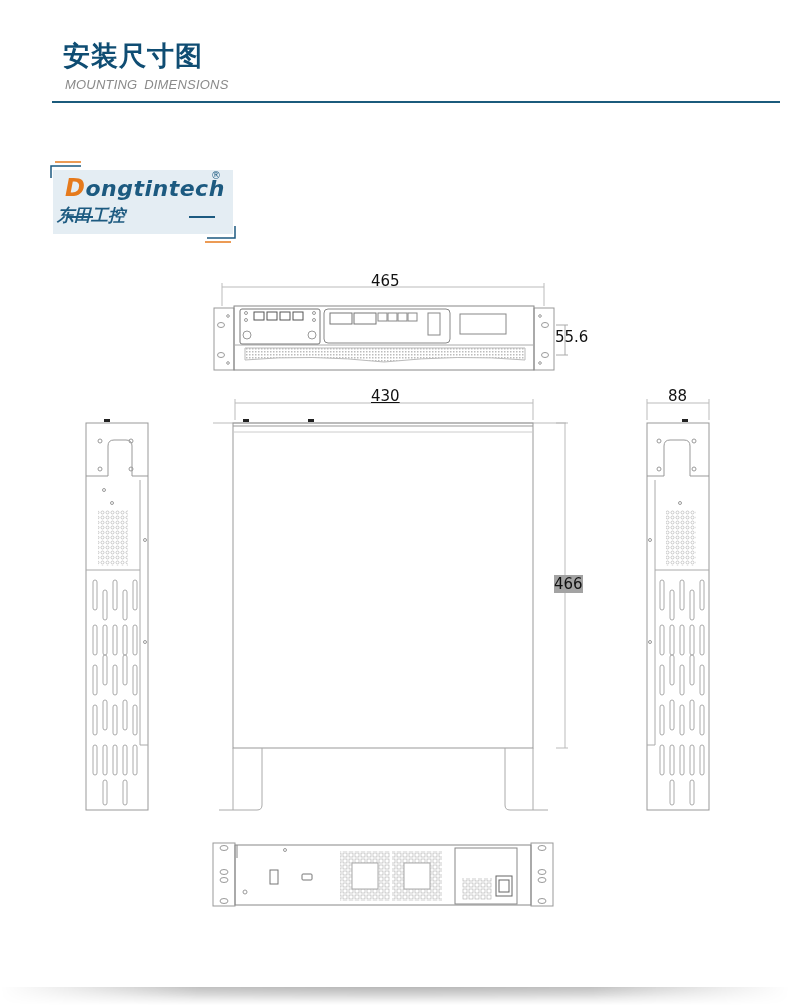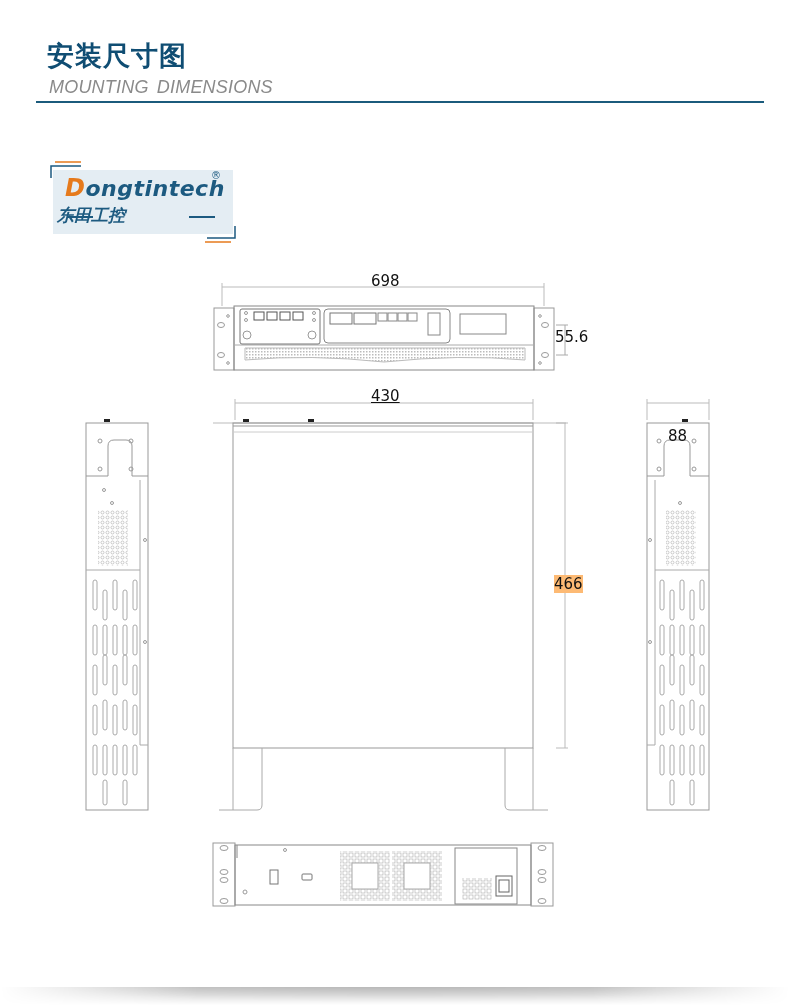--- a/index.html
+++ b/index.html
@@ -1,21 +1,21 @@
 <!DOCTYPE html>
 <html><head>
 <meta charset="utf-8">
 <style>
   * { margin: 0; padding: 0; box-sizing: border-box; }
   html, body { width: 790px; height: 1005px; background: #ffffff; overflow: hidden; }
   body { position: relative; font-family: "DejaVu Sans", sans-serif; }
 
-  .header { position: absolute; left: 0; top: 0; width: 674px; height: 110px; }
+  .header { position: absolute; left: 16px; top: 0; width: 674px; height: 110px; }
   .title-cn { position: absolute; left: 47px; top: 38px; font-size: 27px; font-weight: bold; color: #0f4d73; letter-spacing: 1px; font-family: "DejaVu Sans", sans-serif; }
-  .title-en { position: absolute; left: 49px; top: 77px; font-size: 18px; font-style: italic; color: #8a8a8a; letter-spacing: 0.2px; font-family: "Liberation Sans", sans-serif; word-spacing: 3px; }
+  .title-en { position: absolute; left: 49px; top: 77px; font-size: 13px; font-style: italic; color: #8a8a8a; letter-spacing: 0.2px; font-family: "Liberation Sans", sans-serif; word-spacing: 3px; }
   .header-rule { position: absolute; left: 36px; top: 101px; width: 728px; height: 2px; background: #1b5b7c; }
 
   .logo { position: absolute; left: 43px; top: 160px; width: 200px; height: 85px; }
   .logo-box { position: absolute; left: 10px; top: 10px; width: 180px; height: 64px; background: #e4edf3; }
   .logo-name { position: absolute; left: 22px; top: 14px; font-size: 22px; font-style: italic; font-weight: bold; color: #1c5a80; font-family: "DejaVu Sans", sans-serif; letter-spacing: 0.5px; }
   .logo-name .d { color: #e67a1c; font-size: 24px; }
   .logo-reg { position: absolute; left: 168px; top: 10px; font-size: 10px; color: #1c5a80; }
   .logo-cn { position: absolute; left: 14px; top: 44px; width: 160px; text-align: left; font-size: 17px; font-weight: bold; font-style: italic; color: #1c5a80; }
   .logo-cn-line { position: absolute; top: 56px; height: 2px; width: 26px; background: #1c5a80; }
   .corner { position: absolute; }
@@ -256,19 +256,19 @@
     <rect x="392" y="851" width="50" height="50" fill="url(#holesRear)" stroke="none"></rect>
     <rect x="404" y="863" width="26" height="26" fill="#fff" stroke="#aaa"></rect>
 
     <rect x="455" y="848" width="62" height="56" stroke="#888"></rect>
     <rect x="462" y="878" width="30" height="22" fill="url(#holesRear)" stroke="none"></rect>
     <rect x="496" y="876" width="16" height="20" stroke="#666"></rect>
     <rect x="499" y="880" width="10" height="12" stroke="#666"></rect>
   </g>
 </svg>
 
-<div class="dim-label" style="left:371px;top:272px;">698</div>
+<div class="dim-label" style="left:371px;top:272px;">465</div>
 <div class="dim-label" style="left:555px;top:328px;">55.6</div>
 <div class="dim-label" style="left:371px;top:387px;text-decoration:underline;">430</div>
-<div class="dim-label" style="left:554px;top:575px;background:#fdba74;">466</div>
-<div class="dim-label" style="left:668px;top:387px;margin-top:40px;">88</div>
+<div class="dim-label" style="left:554px;top:575px;background:#a3a3a3;">466</div>
+<div class="dim-label" style="left:668px;top:387px;">88</div>
 
 <div class="footer-shadow"></div>
 
 </body></html>

